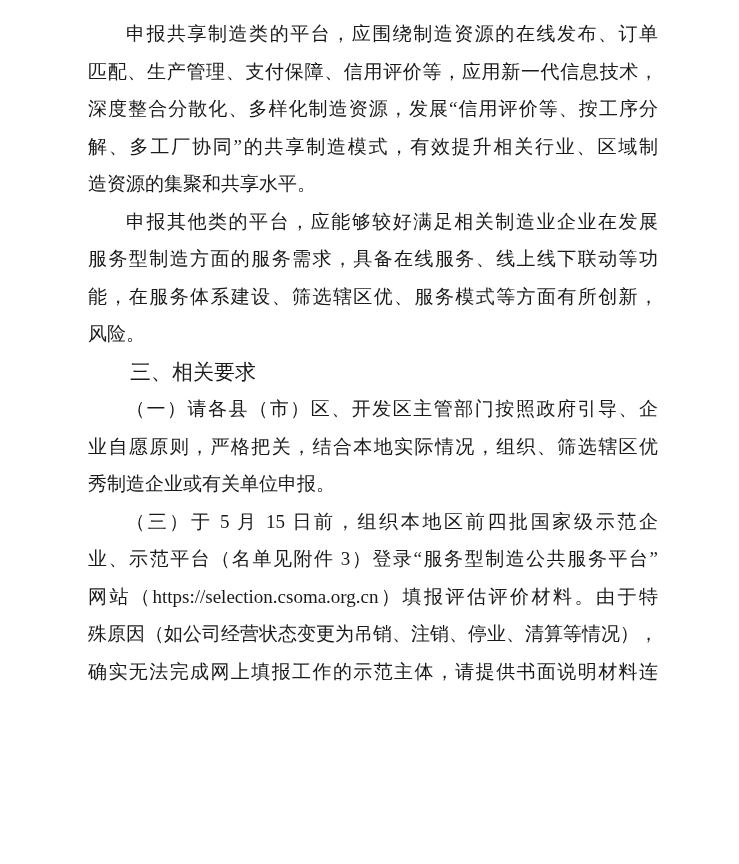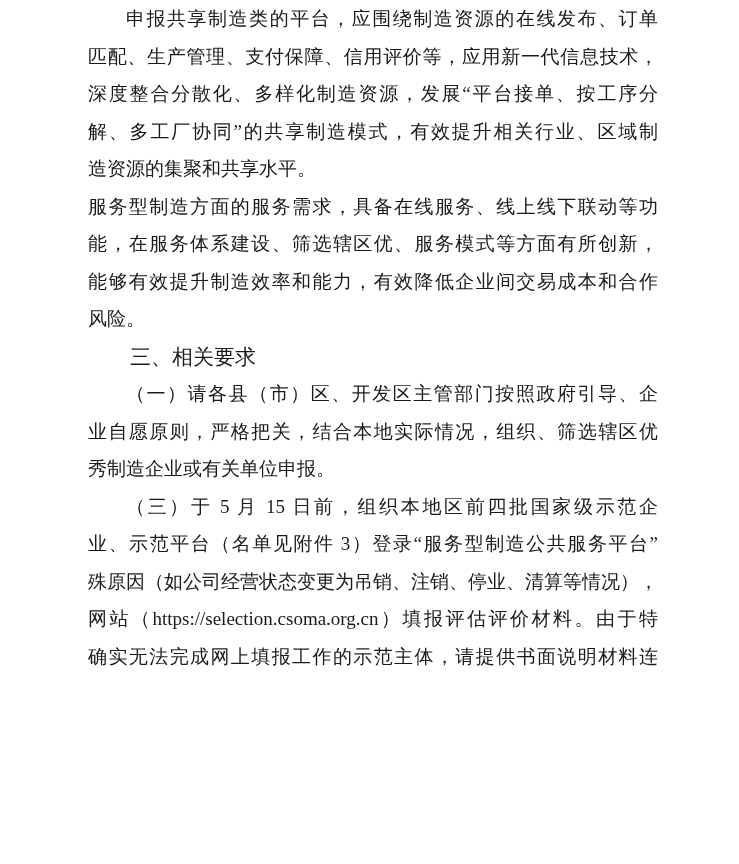--- a/index.html
+++ b/index.html
@@ -16,21 +16,21 @@
   }
   .page {
     position: relative;
     width: 739px;
     height: 864px;
     background: #ffffff;
   }
   .text-block {
     position: absolute;
     left: 88px;
-    top: 0px;
+    top: 15px;
     width: 570px;
   }
   .block {
     margin: 0;
     padding: 0;
   }
   .line {
     font-size: 19px;
     line-height: 37.5px;
     height: 37.5px;
@@ -53,39 +53,39 @@
   }
 </style>
 </head>
 <body>
 
 <div class="page">
   <div class="text-block">
       <div class="block paragraph">
         <div class="line first-line">申报共享制造类的平台，应围绕制造资源的在线发布、订单</div>
         <div class="line">匹配、生产管理、支付保障、信用评价等，应用新一代信息技术，</div>
-        <div class="line">深度整合分散化、多样化制造资源，发展“平台接单、按工序分</div>
+        <div class="line">深度整合分散化、多样化制造资源，发展“信用评价等、按工序分</div>
         <div class="line">解、多工厂协同”的共享制造模式，有效提升相关行业、区域制</div>
         <div class="line no-justify">造资源的集聚和共享水平。</div>
       </div>
       <div class="block paragraph">
+        <div class="line first-line">申报其他类的平台，应能够较好满足相关制造业企业在发展</div>
         <div class="line">服务型制造方面的服务需求，具备在线服务、线上线下联动等功</div>
         <div class="line">能，在服务体系建设、筛选辖区优、服务模式等方面有所创新，</div>
-        <div class="line">能够有效提升制造效率和能力，有效降低企业间交易成本和合作</div>
         <div class="line no-justify">风险。</div>
       </div>
       <div class="block heading">
         <div class="line first-line no-justify">三、相关要求</div>
       </div>
       <div class="block paragraph">
         <div class="line first-line">（一）请各县（市）区、开发区主管部门按照政府引导、企</div>
         <div class="line">业自愿原则，严格把关，结合本地实际情况，组织、筛选辖区优</div>
         <div class="line no-justify">秀制造企业或有关单位申报。</div>
       </div>
       <div class="block paragraph">
         <div class="line first-line">（三）于 5 月 15 日前，组织本地区前四批国家级示范企</div>
         <div class="line">业、示范平台（名单见附件 3）登录“服务型制造公共服务平台”</div>
+        <div class="line">网站（https://selection.csoma.org.cn）填报评估评价材料。由于特</div>
         <div class="line">殊原因（如公司经营状态变更为吊销、注销、停业、清算等情况），</div>
-        <div class="line">网站（https://selection.csoma.org.cn）填报评估评价材料。由于特</div>
         <div class="line">确实无法完成网上填报工作的示范主体，请提供书面说明材料连</div>
       </div>
     </div>
 </div>
 
 </body></html>

